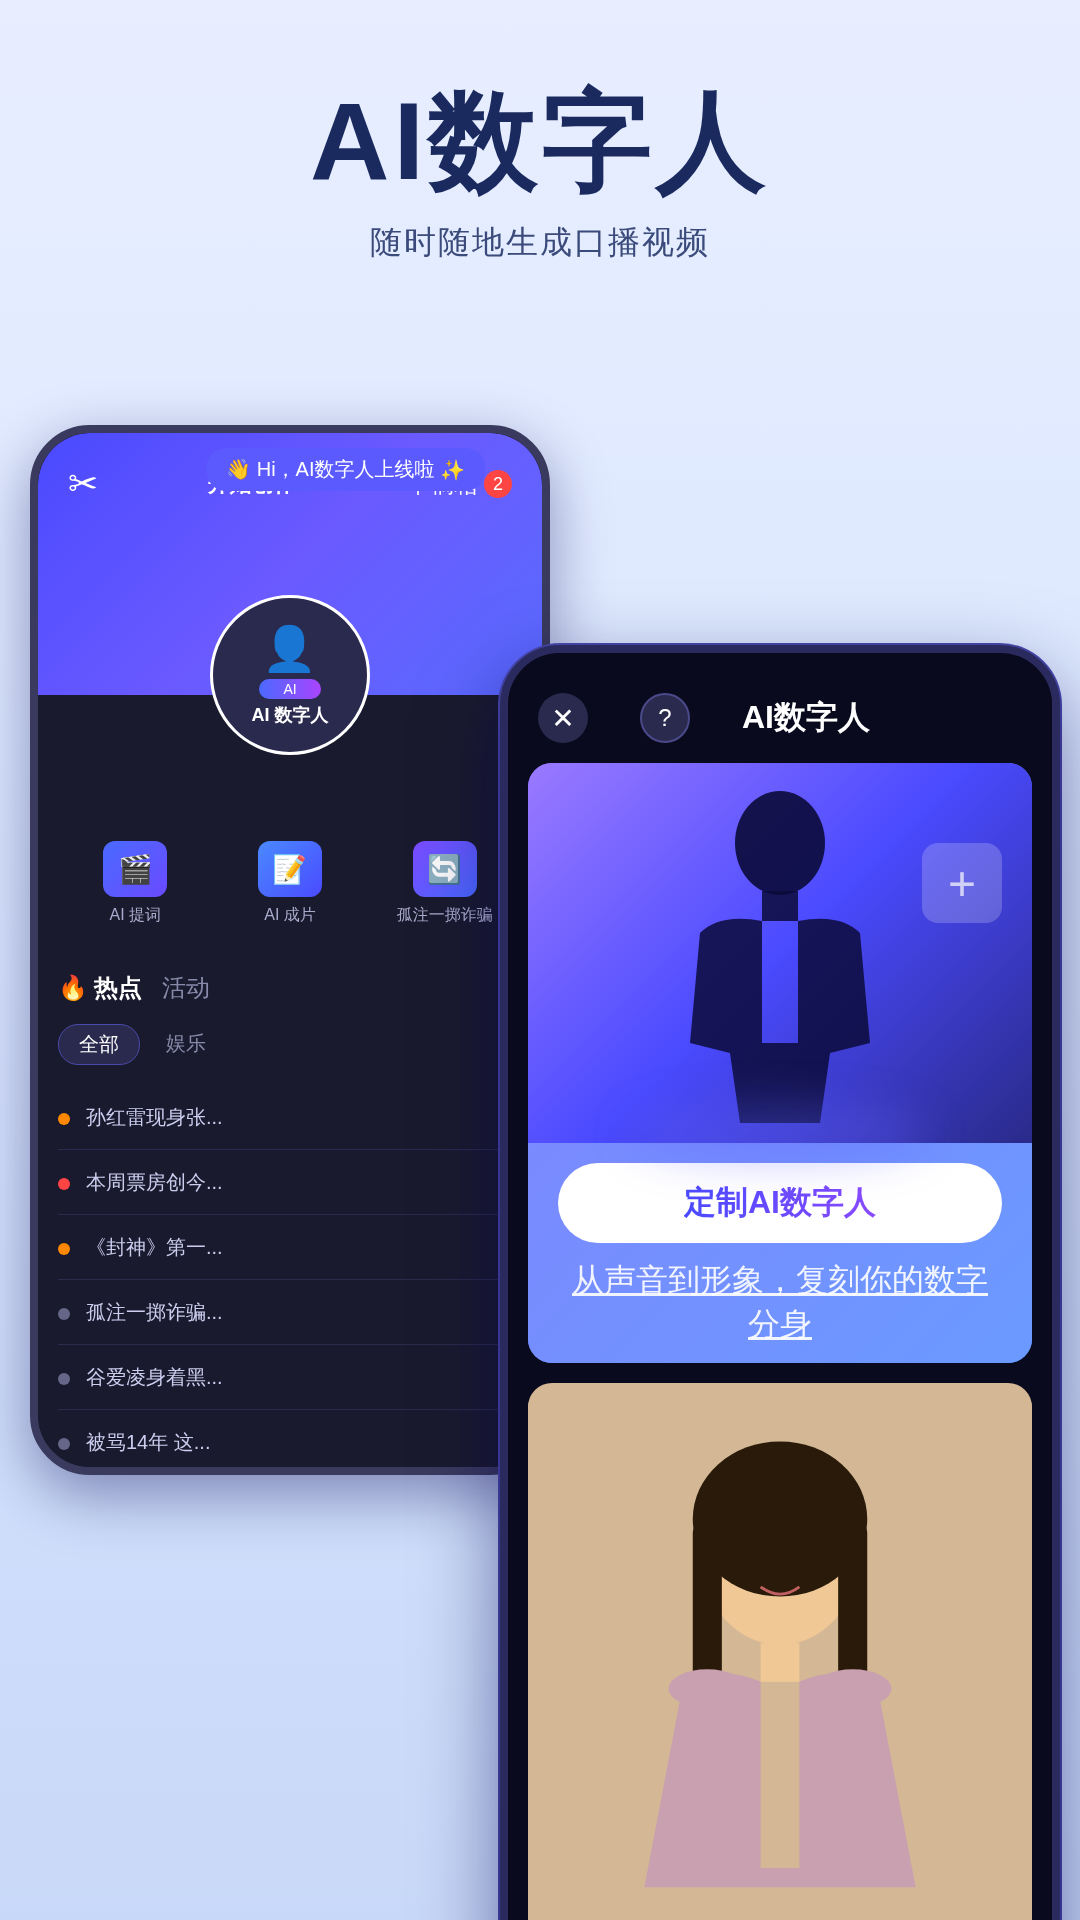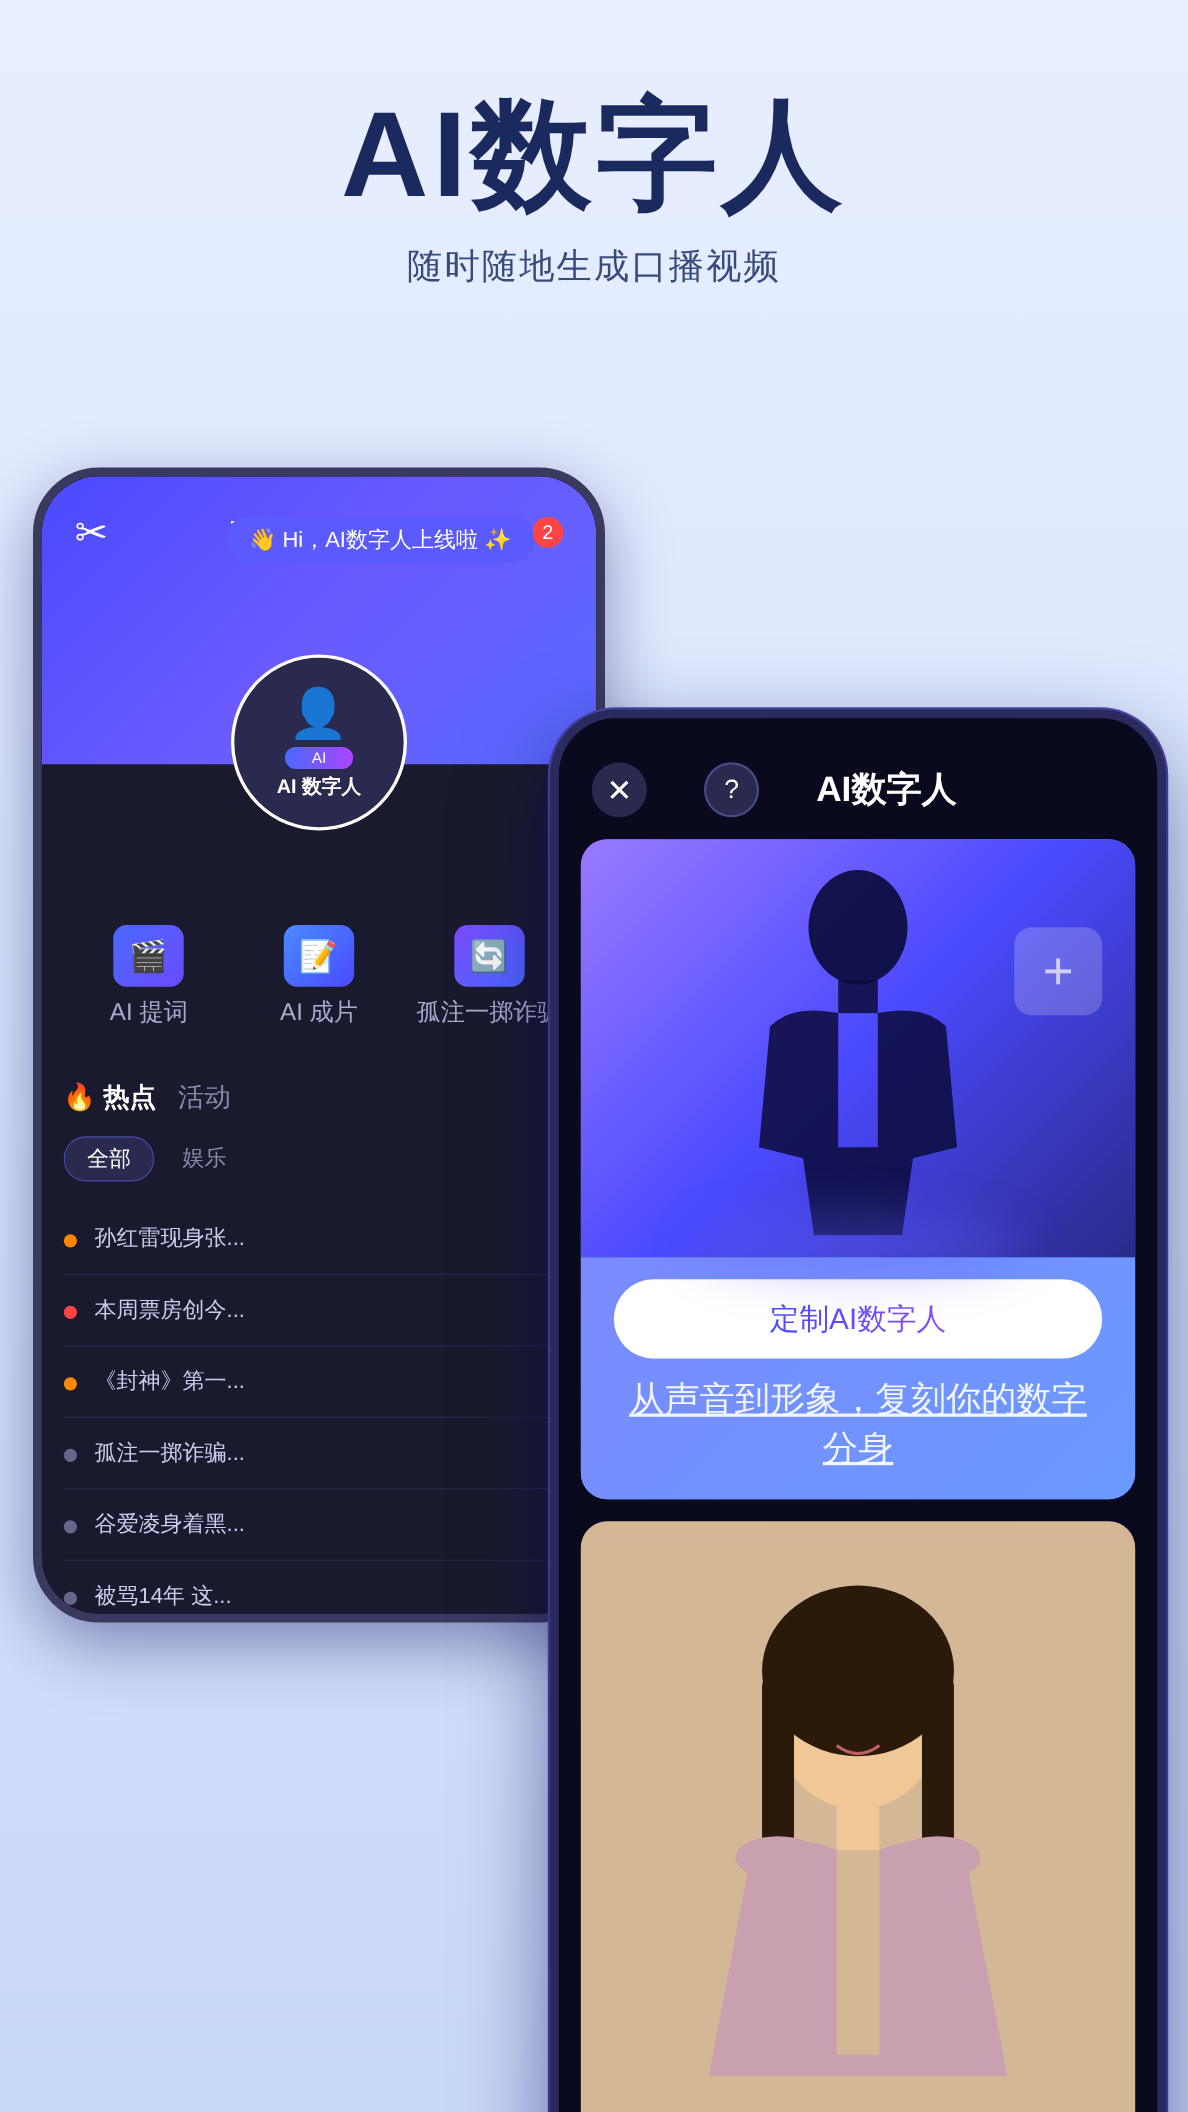--- a/index.html
+++ b/index.html
@@ -97,21 +97,21 @@
       width: 28px;
       height: 28px;
       display: flex;
       align-items: center;
       justify-content: center;
       font-size: 18px;
     }
 
     .ai-popup {
       position: absolute;
-      top: 36px;
+      top: 15px;
       left: 50%;
       transform: translateX(-30%);
       background: #5a5aff;
       color: white;
       font-size: 20px;
       padding: 8px 20px;
       border-radius: 20px;
       white-space: nowrap;
       display: flex;
       align-items: center;
@@ -167,21 +167,21 @@
       justify-content: center;
       font-size: 28px;
     }
 
     .action-icon-blue { background: linear-gradient(135deg, #4a6aff, #6a4aff); }
     .action-icon-teal { background: linear-gradient(135deg, #4a8aff, #4a4aff); }
     .action-icon-purple { background: linear-gradient(135deg, #7a4aff, #4a6aff); }
 
     .action-label {
       color: #aaaacc;
-      font-size: 22px;
+      font-size: 16px;
       text-align: center;
     }
 
     
     .back-news-area {
       background: #1a1a2e;
       padding: 20px;
       flex: 1;
     }
 
@@ -368,22 +368,22 @@
 
     .customize-btn {
       background: white;
       border-radius: 40px;
       padding: 18px 40px;
       text-align: center;
       margin-bottom: 16px;
     }
 
     .customize-btn-text {
-      font-size: 27px;
-      font-weight: 400;
+      font-size: 32px;
+      font-weight: 700;
       background: linear-gradient(90deg, #4a4aff, #8a4aff);
       -webkit-background-clip: text;
       -webkit-text-fill-color: transparent;
       background-clip: text;
     }
 
     .dh-desc {
       text-align: center;
       color: rgba(255,255,255,0.9);
       font-size: 32px;

